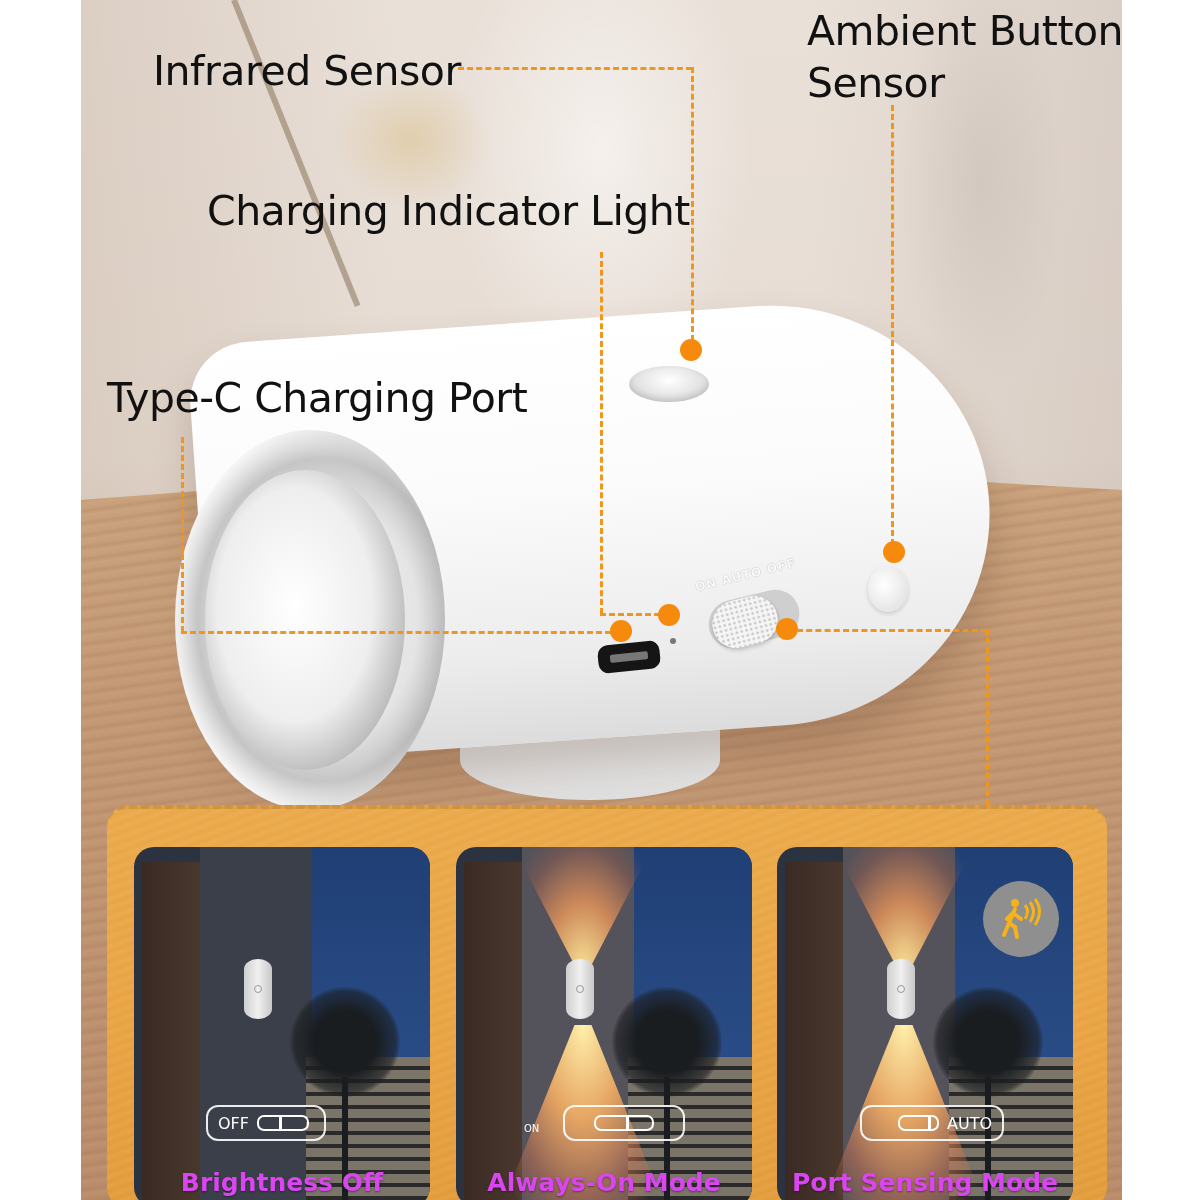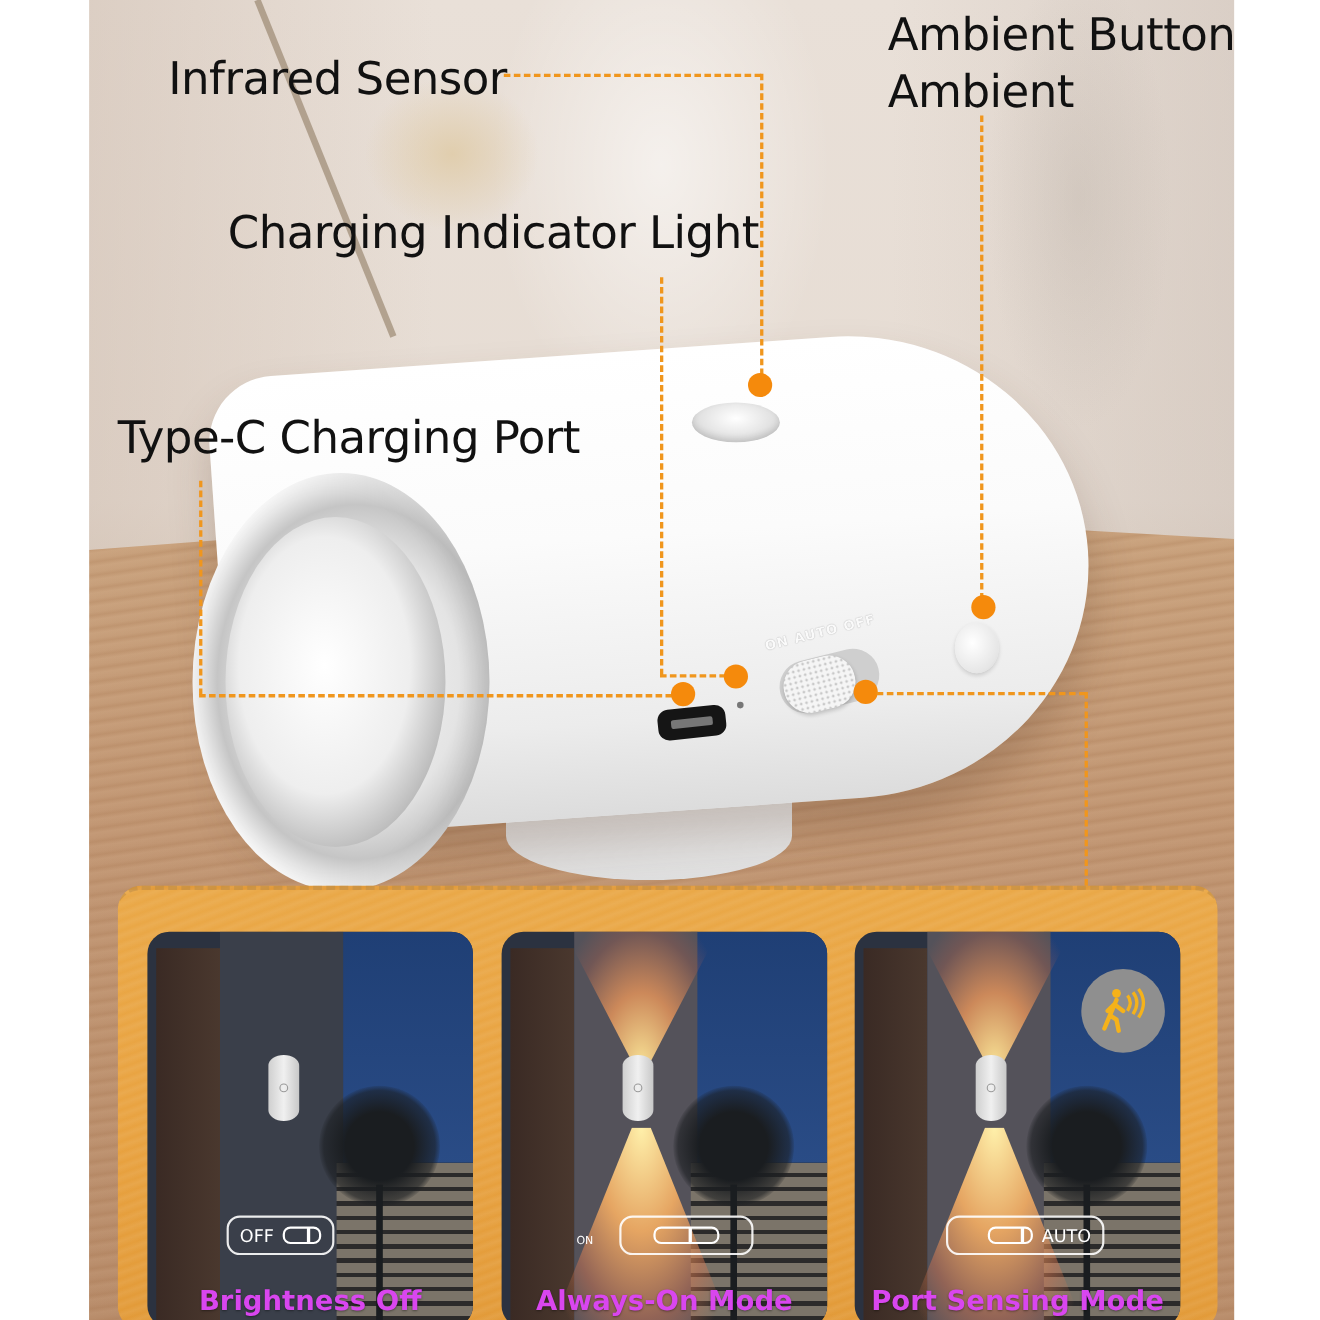--- a/index.html
+++ b/index.html
@@ -93,21 +93,21 @@
   <div class="usb"></div>
   <div class="led"></div>
   <div class="switch-labels">ON  AUTO  OFF</div>
   <div class="switch-track"></div>
   <div class="switch-knob"></div>
   <div class="amb-btn"></div>
 </div>
 
 <div class="label" style="left:153px;top:34px;margin-top:12px;">Infrared Sensor</div>
 <div class="label" style="left:807px;top:6px;">Ambient Button</div>
-<div class="label" style="left:807px;top:58px;">Ambient</div>
+<div class="label" style="left:807px;top:58px;">Sensor</div>
 <div class="label" style="left:207px;top:186px;">Charging Indicator Light</div>
 <div class="label" style="left:107px;top:373px;">Type-C Charging Port</div>
 
 <div class="dash-h" style="left:458px;top:67px;width:234px;"></div>
 <div class="dash-v" style="left:691px;top:67px;height:274px;"></div>
 <div class="dot" style="left:680px;top:339px;"></div>
 
 <div class="dash-v" style="left:891px;top:105px;height:440px;"></div>
 <div class="dot" style="left:883px;top:541px;"></div>
 
@@ -126,21 +126,21 @@
 <div class="panel"></div>
 
 <div class="card" style="left:134px;">
   <div class="sky"></div>
   <div class="door"></div>
   <div class="wall"></div>
   <div class="fence"></div>
   <div class="tree"></div>
   <div class="trunk"></div>
   <div class="lamp"></div>
-  <div class="mode-toggle" style="left:72px;width:98px;">
+  <div class="mode-toggle" style="left:72px;width:120px;">
     <span>OFF</span>
     <span class="mini-track">
         <i style="left:20px;"></i>
       </span>
   </div>
   <div class="mode-title">Brightness Off</div>
 </div>
 
 <div class="card lit" style="left:456px;">
   <div class="sky"></div>

